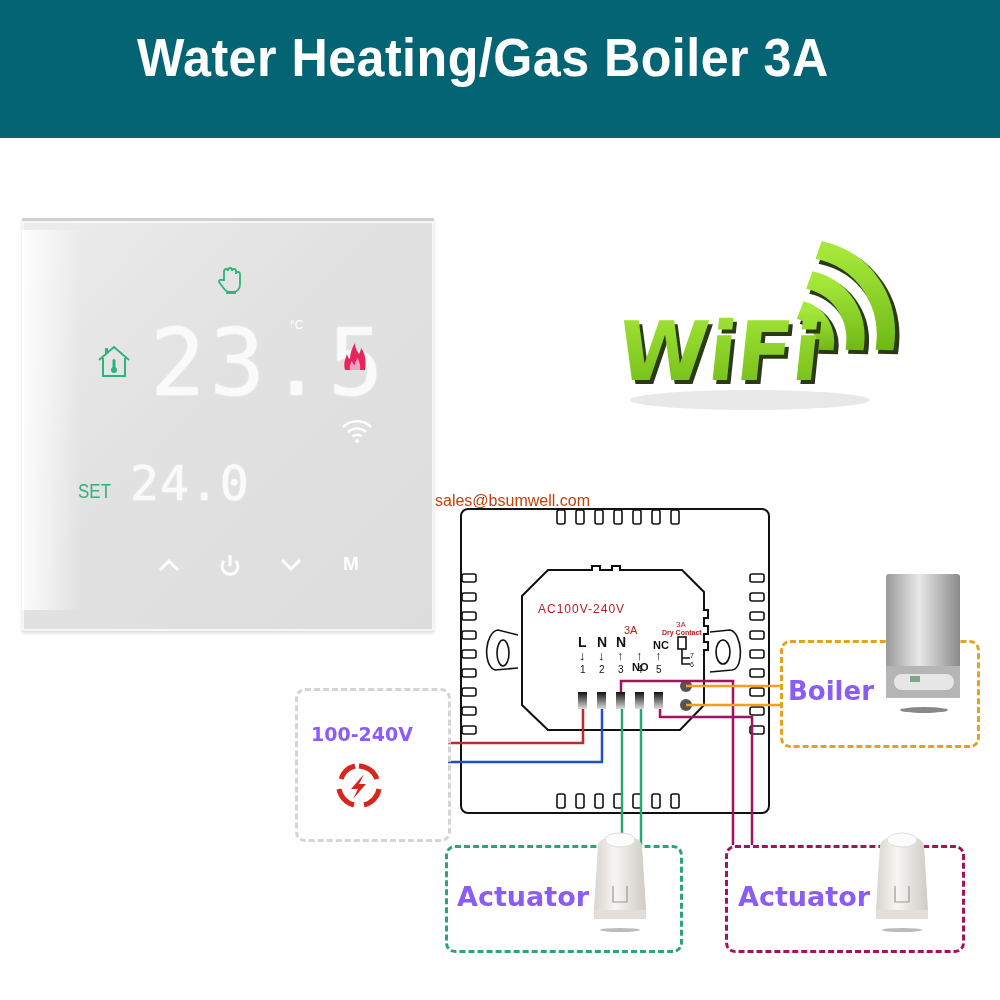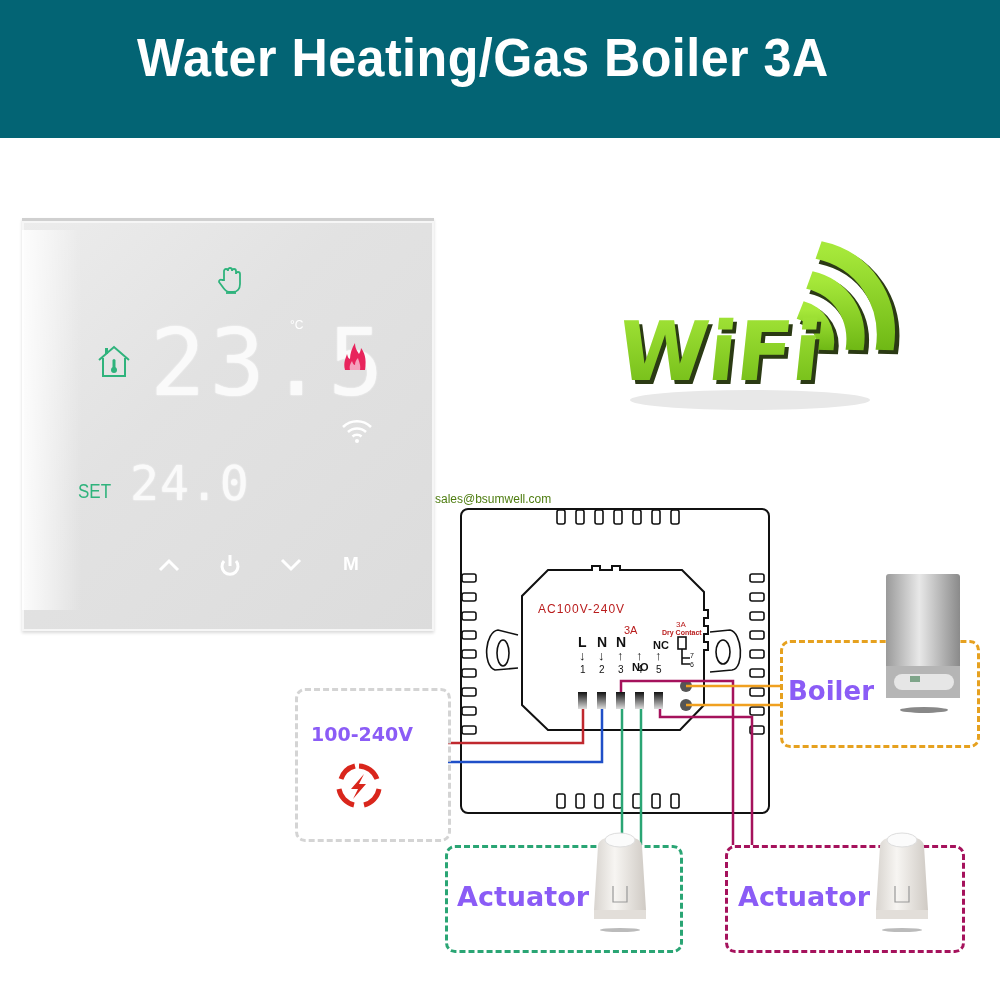--- a/index.html
+++ b/index.html
@@ -7,21 +7,21 @@
   .abs { position:absolute; }
   .header { left:0; top:0; width:1000px; height:138px; background:#036474; }
   .header-title { left:137px; top:26px; font-size:54px; font-weight:bold; color:#ffffff; letter-spacing:0.5px; white-space:nowrap; font-family:"Liberation Sans", sans-serif; transform:scaleX(0.93); transform-origin:left top; }
   .thermo { left:22px; top:218px; width:412px; height:410px; background:linear-gradient(135deg,#ececec 0%,#e2e2e2 40%,#dcdcdc 100%); border-top:3px solid #d0d0d0; box-shadow:0 2px 3px rgba(0,0,0,0.15), inset 0 0 0 2px #f6f6f6; }
   .glare { left:22px; top:230px; width:60px; height:380px; background:linear-gradient(90deg, rgba(255,255,255,0.9), rgba(255,255,255,0)); }
   .seg-text { color:#fafafa; font-family:"DejaVu Sans Mono", monospace; text-shadow:0 0 2px #ffffff; }
   .cur-temp { left:150px; top:310px; font-size:92px; letter-spacing:4px; }
   .set-temp { left:130px; top:455px; font-size:48px; letter-spacing:1px; }
   .set-label { left:78px; top:480px; font-size:20px; color:#2fb37c; font-family:"Liberation Sans", sans-serif; transform:scaleX(0.85); transform-origin:left; }
   .unit { left:290px; top:318px; font-size:12px; color:#ffffff; }
-  .email { left:435px; top:492px; font-size:12px; color:#4d7c0f; }
+  .email { left:435px; top:492px; font-size:16px; color:#c2410c; }
   .plate { left:460px; top:508px; width:306px; height:302px; border:2px solid #111; border-radius:8px; background:#fff; }
   .module-label { font-size:12px; color:#b91c1c; }
   .term-letter { font-size:14px; font-weight:bold; color:#111; }
   .term-num { font-size:10px; color:#111; }
   .box-dash { border-style:dashed; border-width:3px; border-radius:10px; }
   .big-label { font-size:27px; font-weight:bold; color:#8b5cf6; font-family:"DejaVu Sans", sans-serif; }
   .power-box { left:295px; top:688px; width:150px; height:148px; border-color:#d4d4d4; }
   .boiler-box { left:780px; top:640px; width:194px; height:102px; border-color:#e6a11f; }
   .act1-box { left:445px; top:845px; width:232px; height:102px; border-color:#2aa574; }
   .act2-box { left:725px; top:845px; width:234px; height:102px; border-color:#a5125c; }

